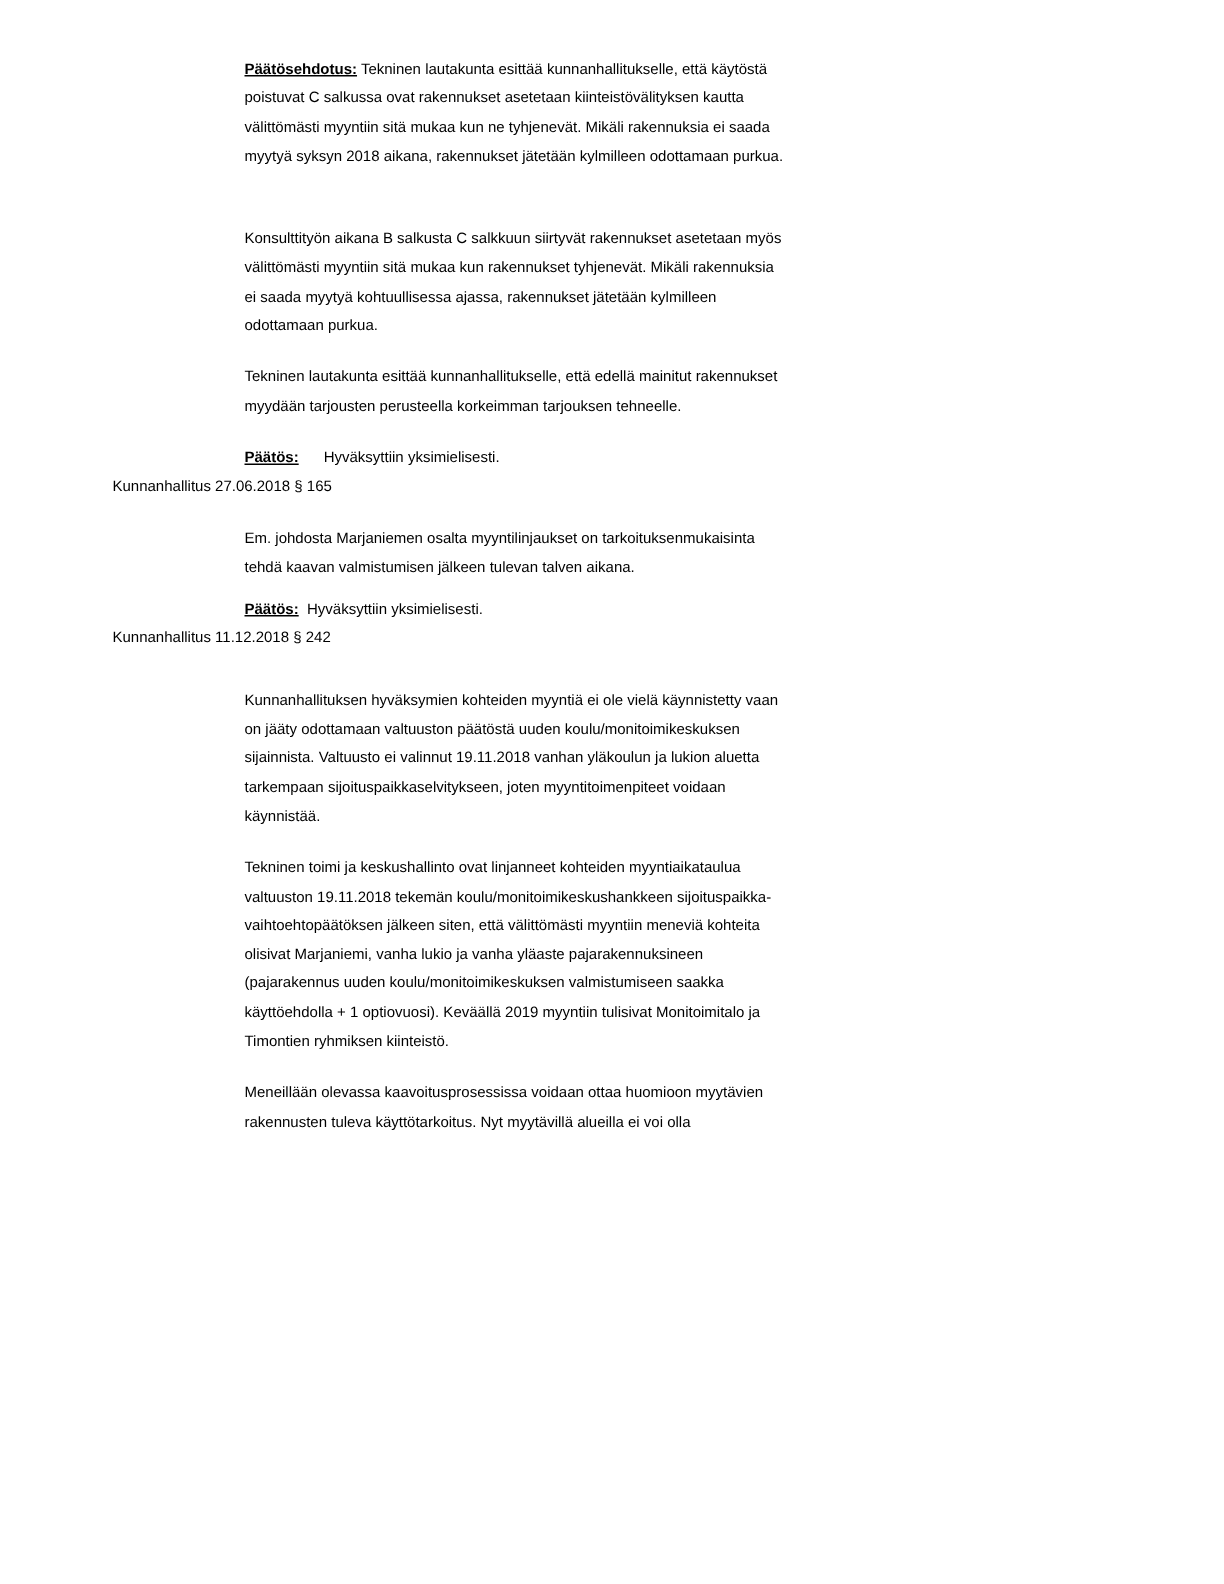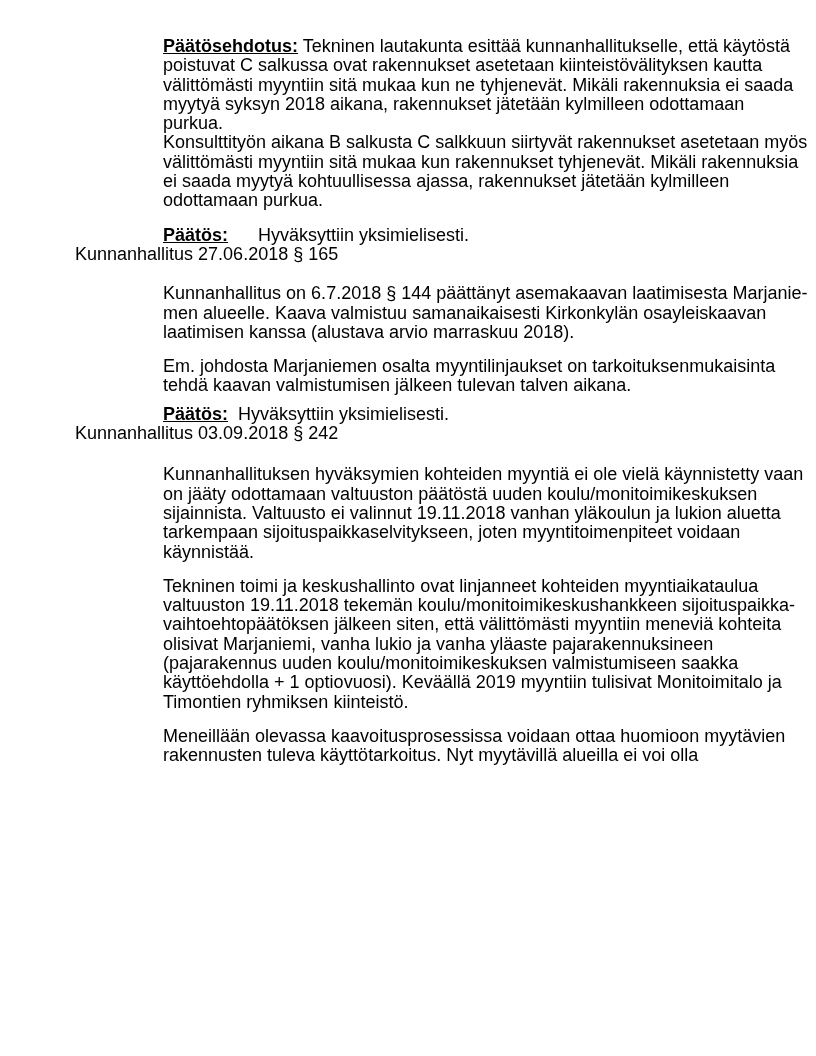--- a/index.html
+++ b/index.html
@@ -9,21 +9,21 @@
     background: #ffffff;
   }
   .page {
     position: relative;
     width: 816px;
     height: 1056px;
     background: #ffffff;
     overflow: hidden;
     color: #000000;
     font-family: "Liberation Sans", sans-serif;
-    font-size: 18px;
+    font-size: 10px;
     line-height: 19.3px;
   }
   .doc {
     padding-top: 37px;
   }
   .block {
     white-space: pre-wrap;
   }
   .block.body {
     margin-left: 163px;
@@ -37,32 +37,32 @@
     font-weight: bold;
     text-decoration: underline;
   }
   
   .gap-first  { margin-top: 0; }
   .gap-none   { margin-top: 0; }
   .gap-small  { margin-top: 9px; }
   .gap-normal { margin-top: 15px; }
   .gap-medium { margin-top: 20px; }
   .gap-large  { margin-top: 22px; }
-  .gap-xlarge { }
+  .gap-xlarge { margin-top: 36px; }
 </style>
 </head>
 <body>
 
 <div class="page">
   <div class="doc">
       <div class="block body gap-first"><span class="label">Päätösehdotus:</span> Tekninen lautakunta esittää kunnanhallitukselle, että käytöstä<br>poistuvat C salkussa ovat rakennukset asetetaan kiinteistövälityksen kautta<br>välittömästi myyntiin sitä mukaa kun ne tyhjenevät. Mikäli rakennuksia ei saada<br>myytyä syksyn 2018 aikana, rakennukset jätetään kylmilleen odottamaan purkua.</div>
       <div class="block body gap-xlarge">Konsulttityön aikana B salkusta C salkkuun siirtyvät rakennukset asetetaan myös<br>välittömästi myyntiin sitä mukaa kun rakennukset tyhjenevät. Mikäli rakennuksia<br>ei saada myytyä kohtuullisessa ajassa, rakennukset jätetään kylmilleen<br>odottamaan purkua.</div>
+      <div class="block body gap-normal">Tekninen lautakunta esittää kunnanhallitukselle, että edellä mainitut rakennukset<br>myydään tarjousten perusteella korkeimman tarjouksen tehneelle.</div>
       <div class="block body gap-normal"><span class="label">Päätös:</span>      Hyväksyttiin yksimielisesti.</div>
       <div class="block margin gap-none">Kunnanhallitus 27.06.2018 § 165</div>
-      <div class="block body gap-medium">Kunnanhallitus on 6.7.2018 § 144 päättänyt asemakaavan laatimisesta Marjanie-<br>men alueelle. Kaava valmistuu samanaikaisesti Kirkonkylän osayleiskaavan<br>laatimisen kanssa (alustava arvio marraskuu 2018).</div>
       <div class="block body gap-normal">Em. johdosta Marjaniemen osalta myyntilinjaukset on tarkoituksenmukaisinta<br>tehdä kaavan valmistumisen jälkeen tulevan talven aikana.</div>
       <div class="block body gap-small"><span class="label">Päätös:</span>  Hyväksyttiin yksimielisesti.</div>
-      <div class="block margin gap-none">Kunnanhallitus 03.09.2018 § 242</div>
+      <div class="block margin gap-none">Kunnanhallitus 11.12.2018 § 242</div>
       <div class="block body gap-large">Kunnanhallituksen hyväksymien kohteiden myyntiä ei ole vielä käynnistetty vaan<br>on jääty odottamaan valtuuston päätöstä uuden koulu/monitoimikeskuksen<br>sijainnista. Valtuusto ei valinnut 19.11.2018 vanhan yläkoulun ja lukion aluetta<br>tarkempaan sijoituspaikkaselvitykseen, joten myyntitoimenpiteet voidaan<br>käynnistää.</div>
       <div class="block body gap-normal">Tekninen toimi ja keskushallinto ovat linjanneet kohteiden myyntiaikataulua<br>valtuuston 19.11.2018 tekemän koulu/monitoimikeskushankkeen sijoituspaikka-<br>vaihtoehtopäätöksen jälkeen siten, että välittömästi myyntiin meneviä kohteita<br>olisivat Marjaniemi, vanha lukio ja vanha yläaste pajarakennuksineen<br>(pajarakennus uuden koulu/monitoimikeskuksen valmistumiseen saakka<br>käyttöehdolla + 1 optiovuosi). Keväällä 2019 myyntiin tulisivat Monitoimitalo ja<br>Timontien ryhmiksen kiinteistö.</div>
       <div class="block body gap-normal">Meneillään olevassa kaavoitusprosessissa voidaan ottaa huomioon myytävien<br>rakennusten tuleva käyttötarkoitus. Nyt myytävillä alueilla ei voi olla</div>
     </div>
 </div>
 
 </body></html>

